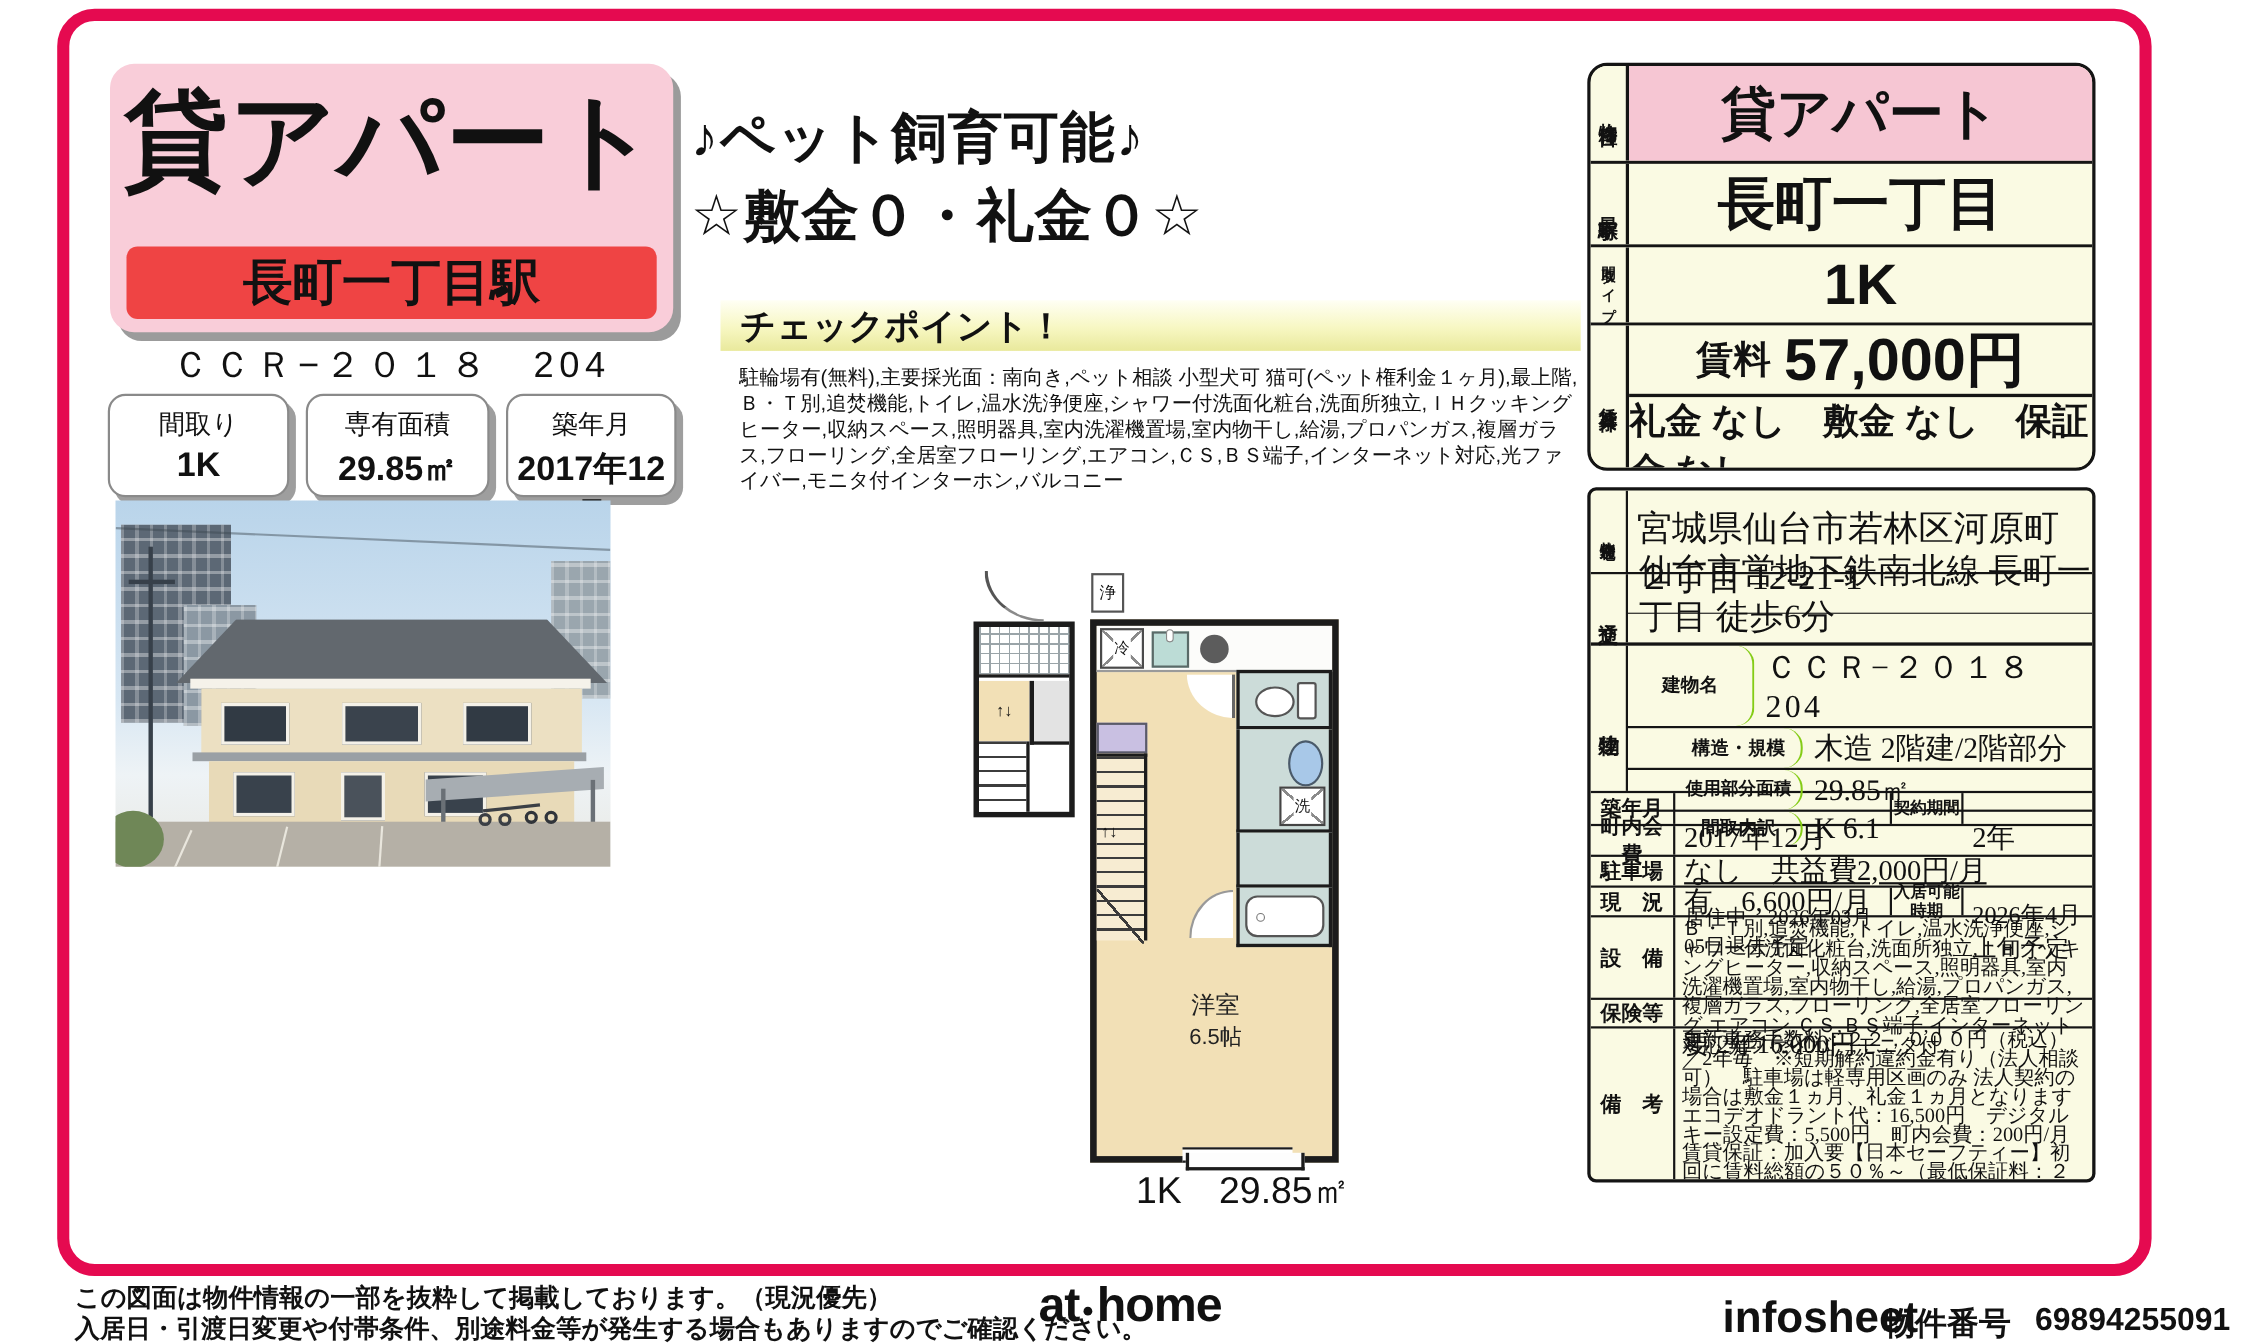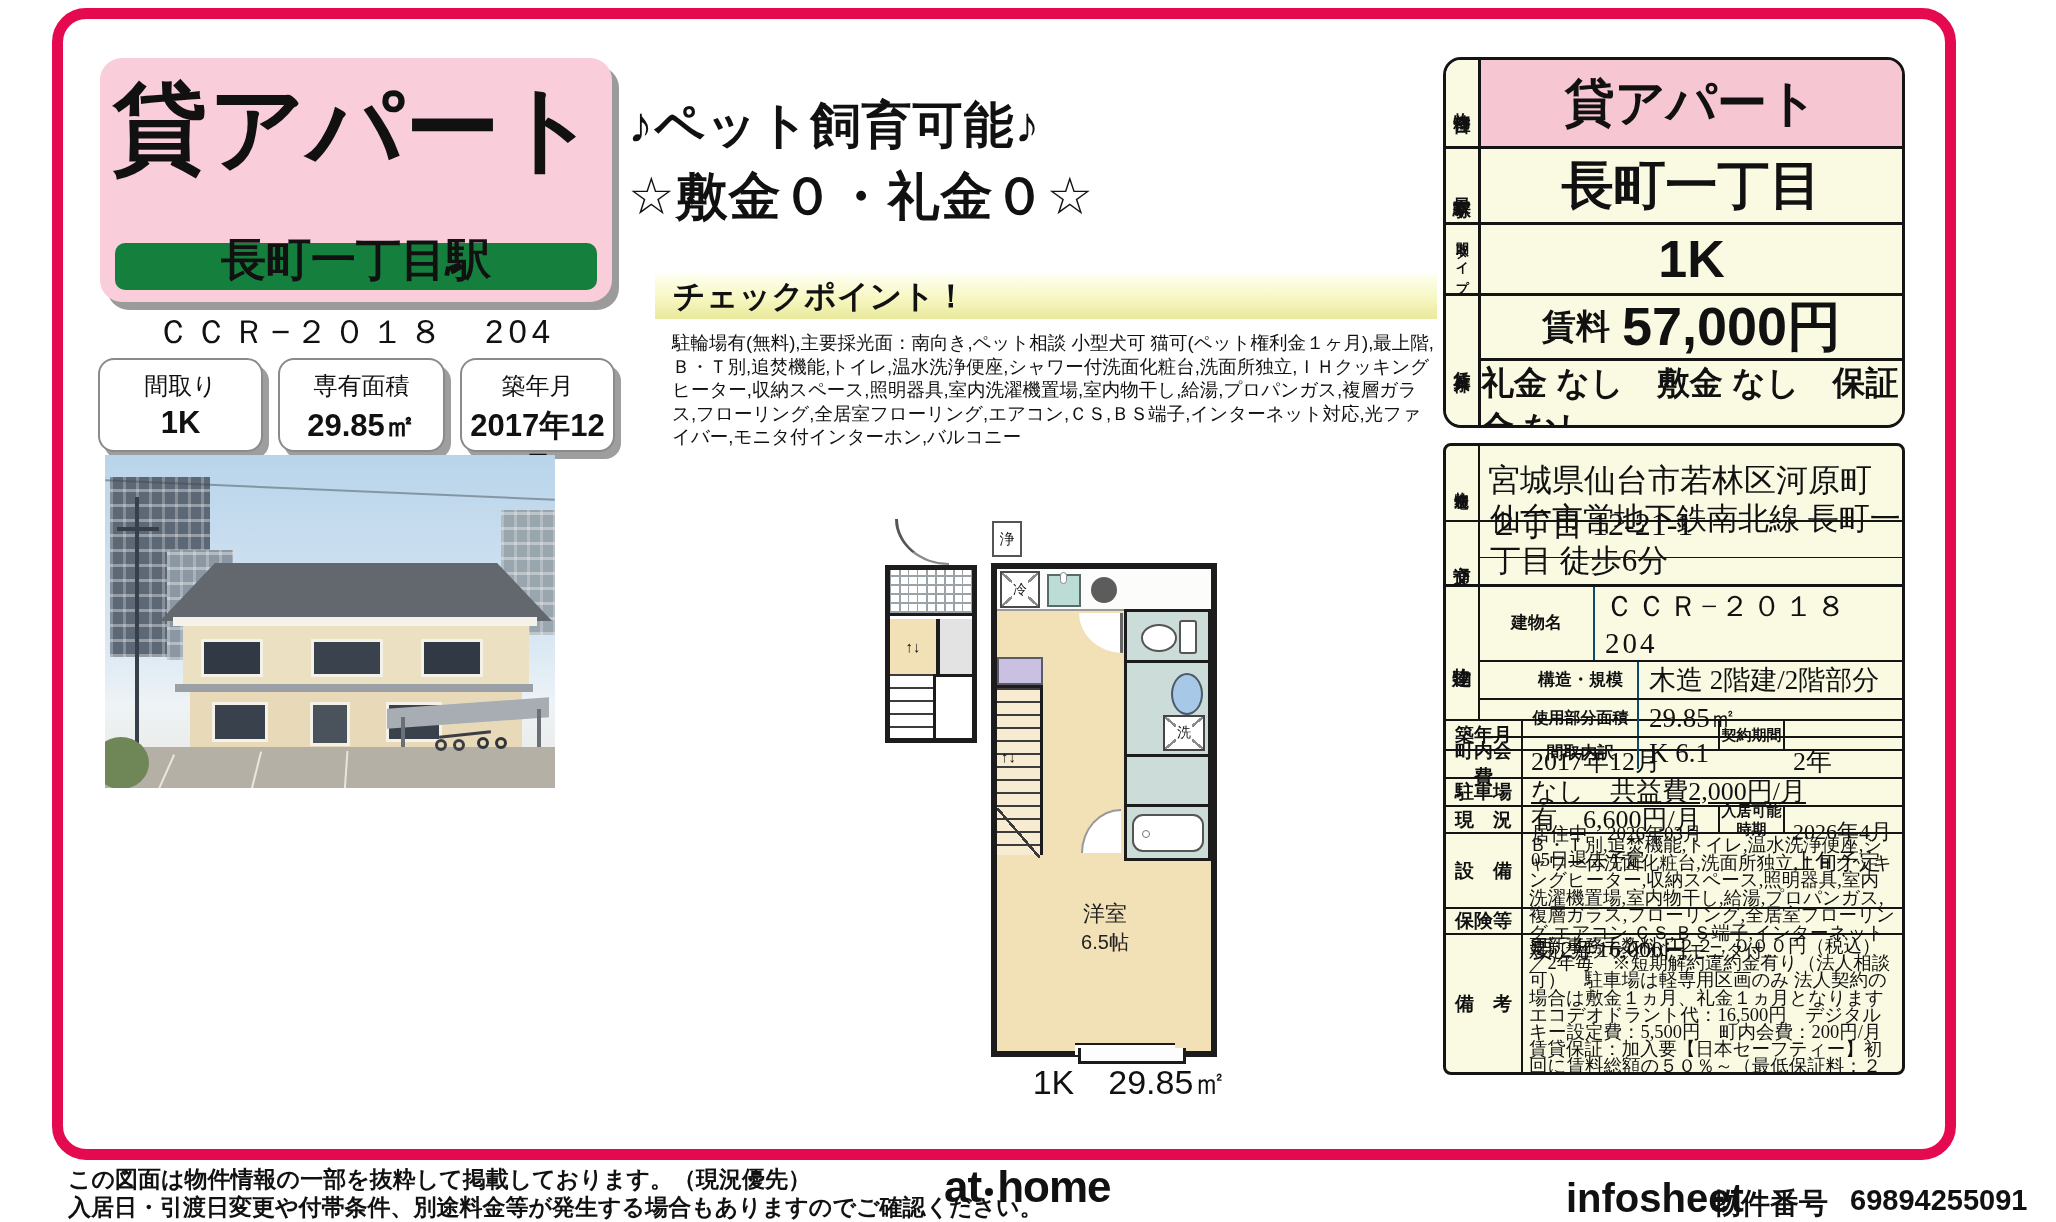--- a/index.html
+++ b/index.html
@@ -10,22 +10,22 @@
 
   
   .frame{left:52px;top:8px;width:1904px;height:1152px;border:11px solid #e50a50;
          border-radius:34px;background:#fff;}
 
   
   .pink-card{left:100px;top:58px;width:512px;height:244px;background:#f9cdd9;
              border-radius:22px;box-shadow:7px 8px 0 #9b9b9b;}
   .hero-title{position:absolute;left:0;top:18px;width:100%;text-align:center;
               font-size:95px;font-weight:bold;letter-spacing:1px;line-height:1.1;}
-  .station-box{position:absolute;left:15px;bottom:12px;width:482px;height:47px;background:#15803d;
-               border-radius:10px;display:flex;align-items:flex-end;justify-content:center;
+  .station-box{position:absolute;left:15px;bottom:12px;width:482px;height:66px;background:#ef4444;
+               border-radius:10px;display:flex;align-items:center;justify-content:center;
                font-size:45px;font-weight:bold;}
   .building-code{left:100px;top:310px;width:512px;text-align:center;font-size:33px;
                  letter-spacing:5px;font-weight:500;}
   .stat-box{top:358px;height:94px;background:#fff;border:2px solid #8a8a8a;border-radius:16px;
             box-shadow:6px 7px 0 #9e9e9e;text-align:center;padding-top:10px;}
   .stat-label{font-size:24px;}
   .stat-value{font-size:31px;font-weight:bold;margin-top:3px;}
 
   
   .appeal1{left:628px;top:92px;font-size:50px;font-weight:bold;letter-spacing:1px;}
@@ -56,22 +56,22 @@
   .dvlab{width:32px;border-right:2px solid #141414;display:flex;align-items:center;justify-content:center;
          writing-mode:vertical-rl;text-orientation:upright;font-weight:bold;font-size:16px;letter-spacing:1px;}
   .dlab{width:75px;border-right:2px solid #141414;display:flex;align-items:center;justify-content:center;
         font-weight:bold;font-size:19px;text-align:center;}
   .dlab2{width:63px;border-left:2px solid #141414;border-right:2px solid #141414;display:flex;
          align-items:center;justify-content:center;font-weight:bold;font-size:15px;line-height:1.15;text-align:center;}
   .dval{flex:1;display:flex;align-items:center;padding-left:8px;margin-top:40px;}
   .bsub{flex:1;display:flex;flex-direction:column;}
   .bsubrow{flex:1;display:flex;}
   .bsubrow + .bsubrow{border-top:2px solid #141414;padding-left:44px;}
-  .bl{width:105px;border-right:2px solid #0c4a6e;display:flex;align-items:center;justify-content:center;
-      font-weight:bold;font-size:17px;text-align:center;line-height:1.1;padding:0 4px;}
+  .bl{width:105px;border-right:2px solid #84cc16;display:flex;align-items:center;justify-content:center;
+      font-weight:bold;font-size:17px;text-align:center;line-height:1.1;padding:0 4px;border-radius:17px;}
   .bv{flex:1;display:flex;align-items:center;padding-left:10px;font-size:27px;}
 
   
   .photo{left:105px;top:455px;width:450px;height:333px;overflow:hidden;
          background:linear-gradient(180deg,#b9d4ea 0%,#d8e7f3 55%,#eef3f6 75%,#e8e8e2 100%);}
   .ph{position:absolute;box-sizing:border-box;}
   .win-grid{background-image:
       repeating-linear-gradient(0deg, rgba(255,255,255,.35) 0 3px, transparent 3px 15px),
       repeating-linear-gradient(90deg, rgba(255,255,255,.25) 0 3px, transparent 3px 13px);}
   .fp-x{background:

